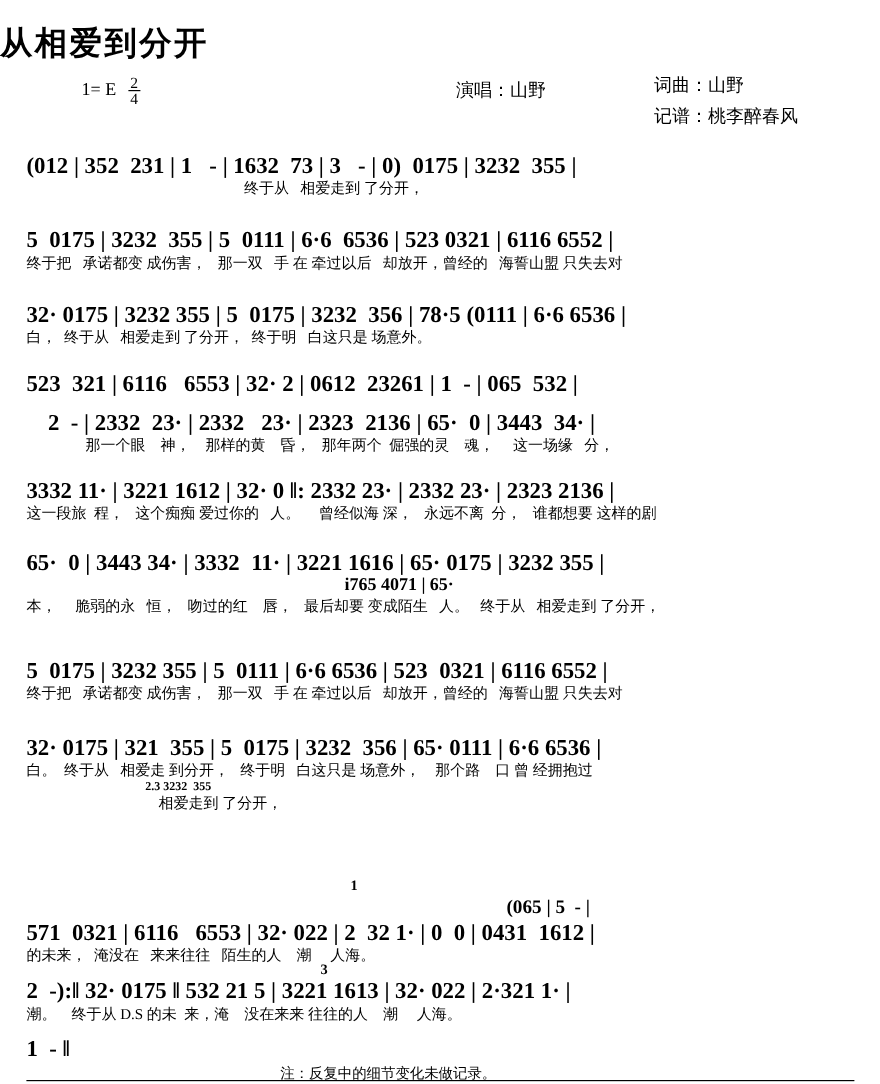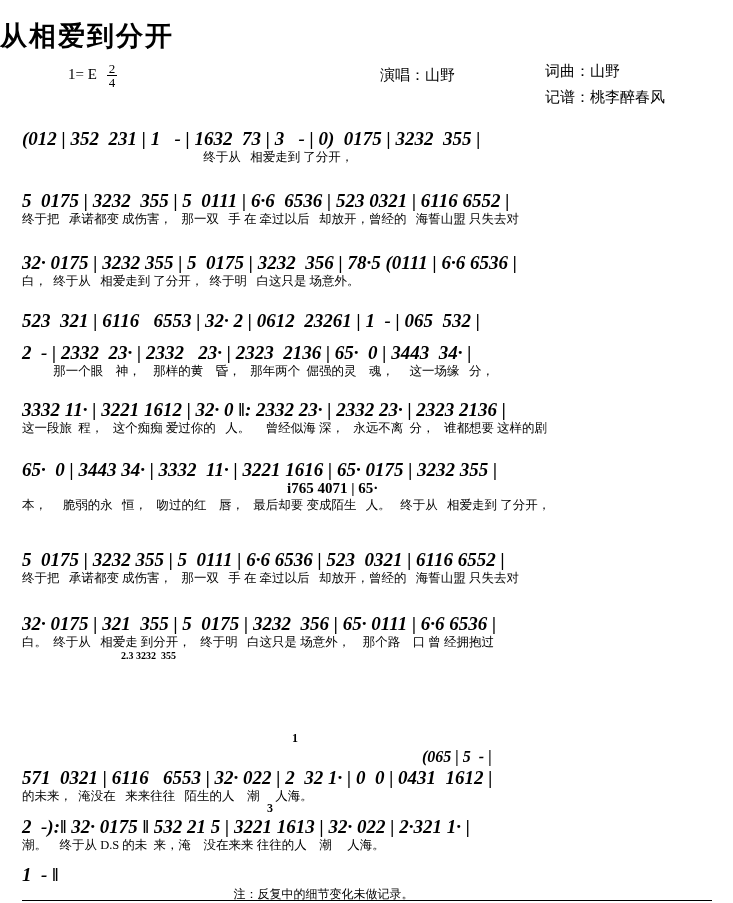--- a/index.html
+++ b/index.html
@@ -71,21 +71,20 @@
     left: 22px;
     width: 690px;
   }
   .notes {
     font-family: "Liberation Serif", serif;
     font-size: 19px;
     font-weight: bold;
     letter-spacing: 0px;
     white-space: pre;
     line-height: 21px;
-    font-style: italic;
   }
   .lyrics {
     font-family: "Liberation Serif", serif;
     font-size: 12.5px;
     white-space: pre;
     line-height: 16px;
     letter-spacing: 0px;
   }
   .sub {
     font-family: "Liberation Serif", serif;
@@ -140,21 +139,21 @@
   <div class="staff" style="top:234px;">
     <div class="notes">32· 0175 | 3232 355 | 5  0175 | 3232  356 | 78·5 (0111 | 6·6 6536 |</div>
     <div class="lyrics">白，  终于从   相爱走到 了分开，  终于明   白这只是 场意外。</div>
   </div>
 
   <div class="staff" style="top:292px;">
     <div class="notes">523  321 | 6116   6553 | 32· 2 | 0612  23261 | 1  - | 065  532 |</div>
     <div class="lyrics"></div>
   </div>
 
-  <div class="staff" style="top:324px;">
+  <div class="staff" style="top:324px;margin-left:18px;">
     <div class="notes">2  - | 2332  23· | 2332   23· | 2323  2136 | 65·  0 | 3443  34· |</div>
     <div class="lyrics">          那一个眼    神，    那样的黄    昏，   那年两个  倔强的灵    魂，     这一场缘   分，</div>
   </div>
 
   <div class="staff" style="top:381px;">
     <div class="notes">3332 11· | 3221 1612 | 32· 0 ‖: 2332 23· | 2332 23· | 2323 2136 |</div>
     <div class="lyrics">这一段旅  程，   这个痴痴 爱过你的   人。     曾经似海 深，   永远不离  分，   谁都想要 这样的剧</div>
   </div>
 
   <div class="staff" style="top:441px;">
@@ -165,20 +164,21 @@
 
   <div class="staff" style="top:531px;">
     <div class="notes">5  0175 | 3232 355 | 5  0111 | 6·6 6536 | 523  0321 | 6116 6552 |</div>
     <div class="lyrics">终于把   承诺都变 成伤害，   那一双   手 在 牵过以后   却放开，曾经的   海誓山盟 只失去对</div>
   </div>
 
   <div class="staff" style="top:595px;">
     <div class="notes">32· 0175 | 321  355 | 5  0175 | 3232  356 | 65· 0111 | 6·6 6536 |</div>
     <div class="lyrics">白。  终于从   相爱走 到分开，   终于明   白这只是 场意外，    那个路    口 曾 经拥抱过</div>
     <div class="sub" style="margin-left:99px;font-size:10px;">2.3 3232  355</div>
+    <div class="lyrics" style="margin-left:110px;">相爱走到 了分开，</div>
   </div>
 
   <div class="staff" style="top:713px;">
     <div class="sub" style="margin-left:270px;font-size:12px;">1</div>
     <div class="notes" style="margin-left:400px;font-size:16px;">(065 | 5  - |</div>
     <div class="notes">571  0321 | 6116   6553 | 32· 022 | 2  32 1· | 0  0 | 0431  1612 |</div>
     <div class="lyrics">的未来，  淹没在   来来往往   陌生的人    潮     人海。</div>
   </div>
 
   <div class="staff" style="top:783px;">

